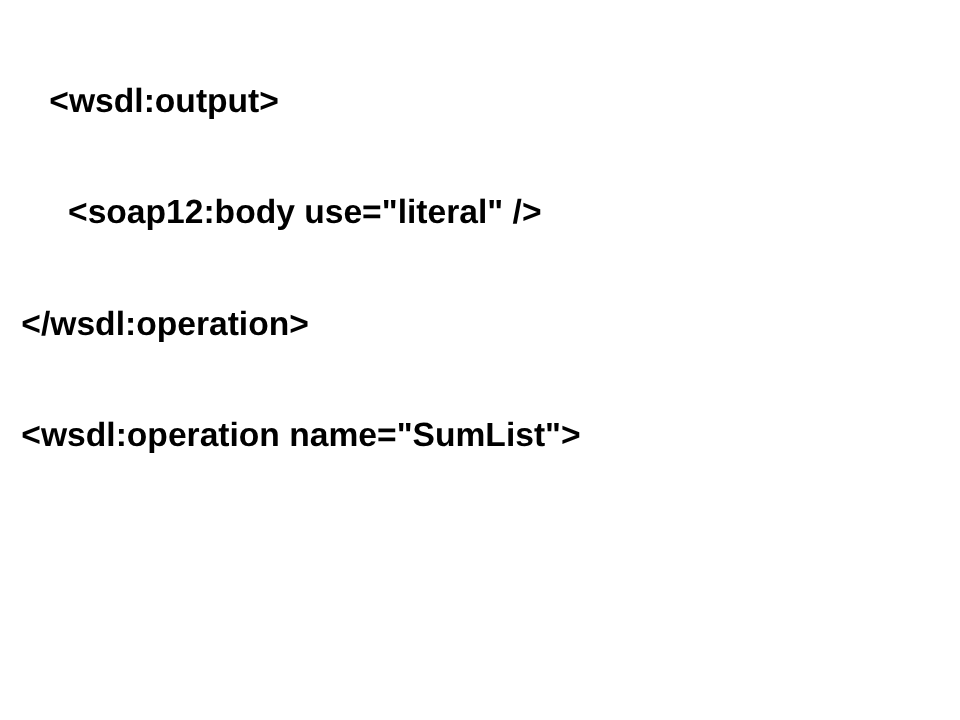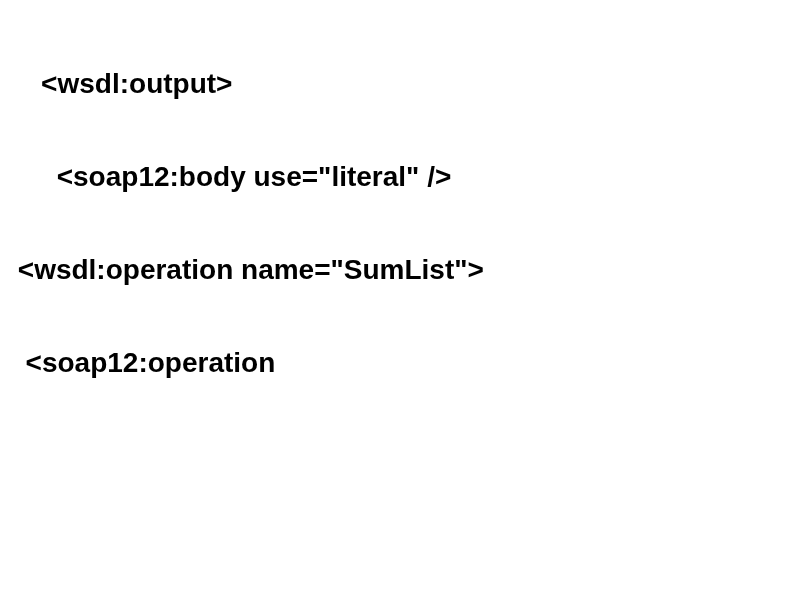--- a/index.html
+++ b/index.html
@@ -35,22 +35,22 @@
     height: 31px;
   }
 </style>
 </head>
 <body>
 
 <div class="slide">
   <div class="code-block">
     <div class="code-line">    &lt;wsdl:output&gt;</div>
     <div class="code-line">      &lt;soap12:body use="literal" /&gt;</div>
+    <div class="code-line"> &lt;/wsdl:operation&gt;</div>
     <div class="code-line"> &lt;wsdl:operation name="SumList"&gt;</div>
-    <div class="code-line">  &lt;soap12:operation</div>
     
     
     
     
     
     
     
     
     
     

